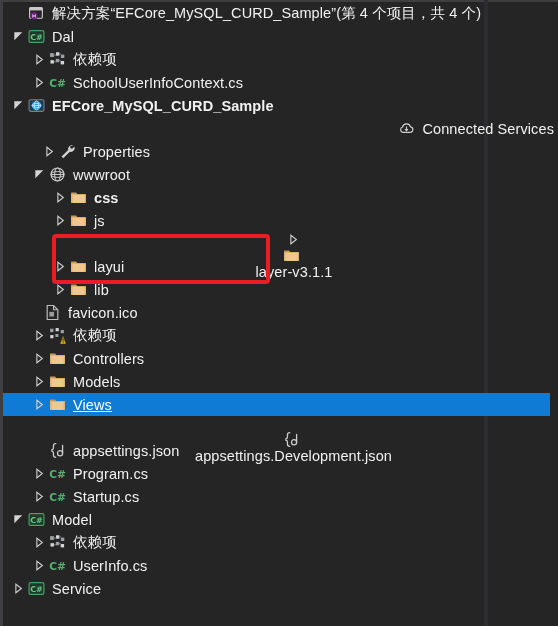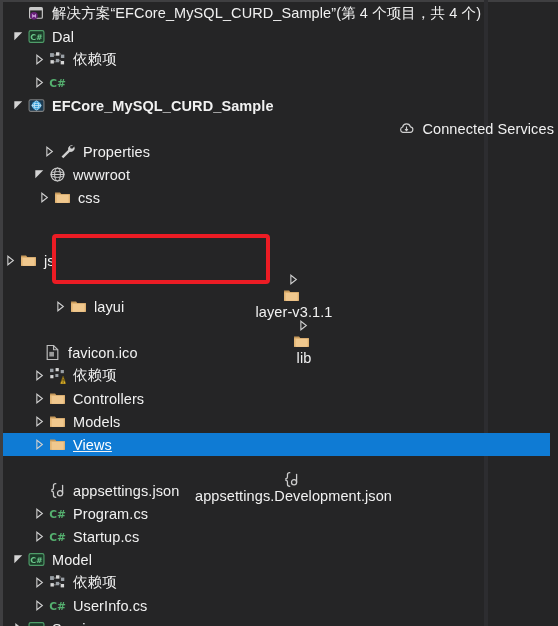--- a/index.html
+++ b/index.html
@@ -109,20 +109,21 @@
         <span class="expander">
           <svg width="11" height="11" viewBox="0 0 10 10">
             <path d="M2.6 1.1L7.6 5l-5 3.9z" fill="none" stroke="#cfcfcf" stroke-width="1"></path>
           </svg>
         </span>
         <span class="icon">
           <svg width="17" height="17" viewBox="0 0 16 16" xmlns="http://www.w3.org/2000/svg">
             <text x="8" y="12" font-size="10" font-family="DejaVu Sans, sans-serif" font-weight="bold" fill="#55b06f" text-anchor="middle">C#</text>
           </svg>
         </span>
+        <span class="label">SchoolUserInfoContext.cs</span>
       </div>
       <div class="row" style="padding-left: 8px;">
         <span class="expander">
           <svg width="11" height="11" viewBox="0 0 10 10">
             <path d="M1.2 1.2h7.2L1.2 8.4z" fill="#d4d4d4"></path>
           </svg>
         </span>
         <span class="icon">
           <svg width="17" height="17" viewBox="0 0 16 16" xmlns="http://www.w3.org/2000/svg">
             <rect x="1" y="2.5" width="14" height="11" rx="1.5" fill="#1c3b52" stroke="#7f7f7f" stroke-width="1"></rect>
@@ -166,36 +167,36 @@
         <span class="icon">
           <svg width="17" height="17" viewBox="0 0 16 16" xmlns="http://www.w3.org/2000/svg">
             <circle cx="8" cy="8" r="6.1" fill="none" stroke="#d2d2d2" stroke-width="1.1"></circle>
             <ellipse cx="8" cy="8" rx="6.1" ry="2.7" fill="none" stroke="#d2d2d2" stroke-width=".9"></ellipse>
             <ellipse cx="8" cy="8" rx="2.7" ry="6.1" fill="none" stroke="#d2d2d2" stroke-width=".9"></ellipse>
             <line x1="1.9" y1="8" x2="14.1" y2="8" stroke="#d2d2d2" stroke-width=".9"></line>
           </svg>
         </span>
         <span class="label">wwwroot</span>
       </div>
-      <div class="row" style="padding-left: 34px;">
+      <div class="row" style="padding-left: 50px; font-weight: bold;">
         <span class="expander">
           <svg width="11" height="11" viewBox="0 0 10 10">
             <path d="M2.6 1.1L7.6 5l-5 3.9z" fill="none" stroke="#cfcfcf" stroke-width="1"></path>
           </svg>
         </span>
         <span class="icon">
           <svg width="17" height="17" viewBox="0 0 16 16" xmlns="http://www.w3.org/2000/svg">
             <path d="M1 3.4h4.7l1.3 1.5h8V13H1z" fill="#c79a5b"></path>
             <path d="M1 4.9h13.9V13H1z" fill="#e5b878"></path>
             <path d="M2.6 5.6h11.1V13H2.6z" fill="#f0c88e"></path>
           </svg>
         </span>
         <span class="label">css</span>
       </div>
-      <div class="row" style=" margin-top: 40px;">
+      <div class="row" style="padding-left: 50px;">
         <span class="expander">
           <svg width="11" height="11" viewBox="0 0 10 10">
             <path d="M2.6 1.1L7.6 5l-5 3.9z" fill="none" stroke="#cfcfcf" stroke-width="1"></path>
           </svg>
         </span>
         <span class="icon">
           <svg width="17" height="17" viewBox="0 0 16 16" xmlns="http://www.w3.org/2000/svg">
             <path d="M1 3.4h4.7l1.3 1.5h8V13H1z" fill="#c79a5b"></path>
             <path d="M1 4.9h13.9V13H1z" fill="#e5b878"></path>
             <path d="M2.6 5.6h11.1V13H2.6z" fill="#f0c88e"></path>
@@ -226,21 +227,21 @@
         </span>
         <span class="icon">
           <svg width="17" height="17" viewBox="0 0 16 16" xmlns="http://www.w3.org/2000/svg">
             <path d="M1 3.4h4.7l1.3 1.5h8V13H1z" fill="#c79a5b"></path>
             <path d="M1 4.9h13.9V13H1z" fill="#e5b878"></path>
             <path d="M2.6 5.6h11.1V13H2.6z" fill="#f0c88e"></path>
           </svg>
         </span>
         <span class="label">layui</span>
       </div>
-      <div class="row" style="padding-left: 50px; flex-direction: column;">
+      <div class="row" style="padding-left: 50px;">
         <span class="expander">
           <svg width="11" height="11" viewBox="0 0 10 10">
             <path d="M2.6 1.1L7.6 5l-5 3.9z" fill="none" stroke="#cfcfcf" stroke-width="1"></path>
           </svg>
         </span>
         <span class="icon">
           <svg width="17" height="17" viewBox="0 0 16 16" xmlns="http://www.w3.org/2000/svg">
             <path d="M1 3.4h4.7l1.3 1.5h8V13H1z" fill="#c79a5b"></path>
             <path d="M1 4.9h13.9V13H1z" fill="#e5b878"></path>
             <path d="M2.6 5.6h11.1V13H2.6z" fill="#f0c88e"></path>

